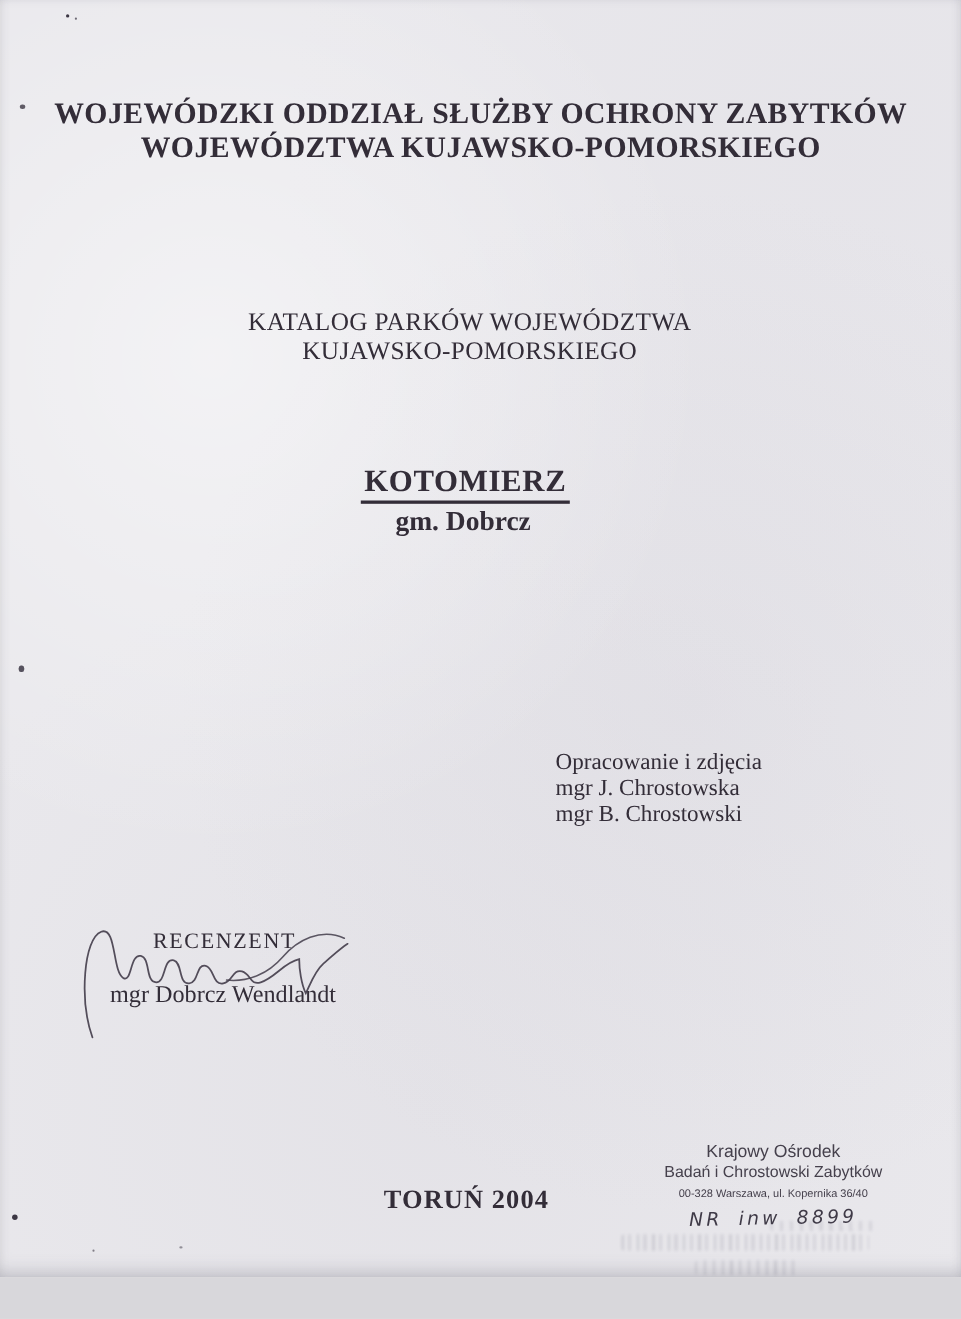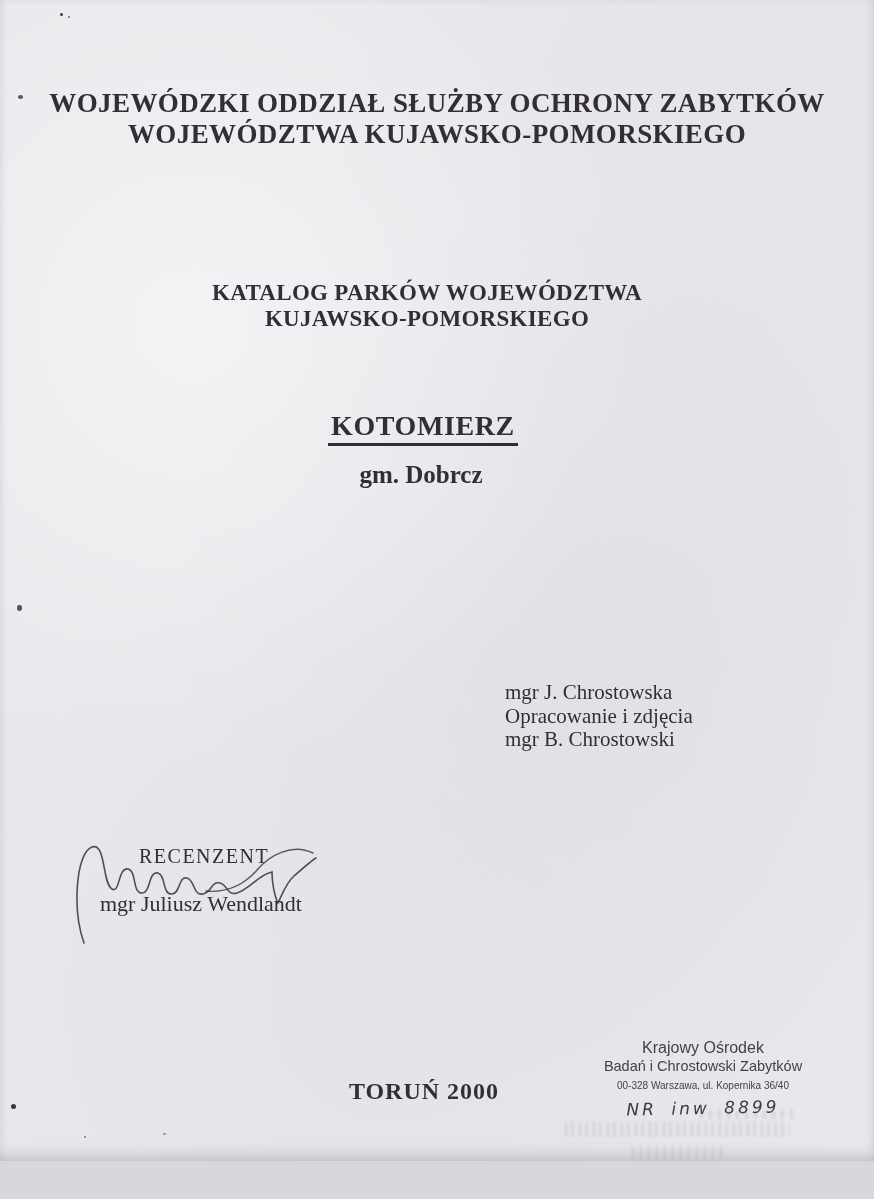--- a/index.html
+++ b/index.html
@@ -28,28 +28,28 @@
   .abs{position:absolute;}
   .center{text-align:center;}
 
   .org-header{
     top:88px;left:0;right:0;
     font-weight:700;font-size:27px;line-height:31px;
     letter-spacing:.4px;
   }
   .series-title{
     top:280px;left:0;right:20px;
-    font-weight:700;font-size:23px;line-height:26px;
+    font-weight:400;font-size:23px;line-height:26px;
     letter-spacing:.3px;
   }
   .main-title{
     top:410px;left:0;right:28px;
     font-weight:700;font-size:28px;line-height:32px;
     letter-spacing:.6px;
-    margin:0;
+    margin:12px;
   }
   .main-title .underlined{
     display:inline-block;
     border-bottom:3px solid #332d38;
     padding:0 3px 1px 3px;
   }
   .subtitle{
     top:460px;left:0;right:32px;
     font-weight:700;font-size:25px;line-height:30px;text-align:center;
   }
@@ -146,39 +146,39 @@
     <div>KUJAWSKO-POMORSKIEGO</div>
   </section>
 
   <h1 class="abs center main-title">
     <span class="underlined">KOTOMIERZ</span>
   </h1>
 
   <div class="abs center subtitle">gm. Dobrcz</div>
 
   <section class="abs credits">
+    <div>Opracowanie i zdjęcia</div>
     <div>mgr J. Chrostowska</div>
-    <div>Opracowanie i zdjęcia</div>
     <div>mgr B. Chrostowski</div>
   </section>
 
   <section>
     <div class="abs reviewer-label">RECENZENT</div>
-    <div class="abs reviewer-name">mgr Juliusz Wendlandt</div>
+    <div class="abs reviewer-name">mgr Dobrcz Wendlandt</div>
     <svg class="abs signature" width="260" height="118" viewBox="0 0 260 118" fill="none">
       <path d="M 16,112 C 4,78 8,22 24,16 C 38,11 34,52 44,58 C 52,63 50,36 60,38
                C 69,40 64,62 74,62 C 83,62 80,40 90,42 C 98,44 94,64 104,63
                C 113,62 110,45 119,47 C 127,49 125,65 135,63 C 144,61 143,50 152,52
                C 160,54 159,65 169,62 C 182,58 190,44 204,41
                C 204,50 206,64 210,72 C 214,64 218,52 226,45 C 234,38 243,30 248,27" stroke="#423c4a" stroke-width="1.6" stroke-linecap="round" opacity="0.9"></path>
       <path d="M 245,22 C 224,12 202,24 189,39 C 176,54 158,62 138,60" stroke="#423c4a" stroke-width="1.4" stroke-linecap="round" opacity="0.85"></path>
     </svg>
   </section>
 
-  <div class="abs center place-year">TORUŃ 2000</div>
+  <div class="abs center place-year">TORUŃ 2004</div>
 
   <aside class="abs stamp">
     <div class="l1">Krajowy Ośrodek</div>
     <div class="l2">Badań i Chrostowski Zabytków</div>
     <div class="l3">00-328 Warszawa, ul. Kopernika 36/40</div>
     <div class="inv">NR inw 8899</div>
   </aside>
 
   <div class="smudge sm2"></div>
   <div class="smudge sm1"></div>

